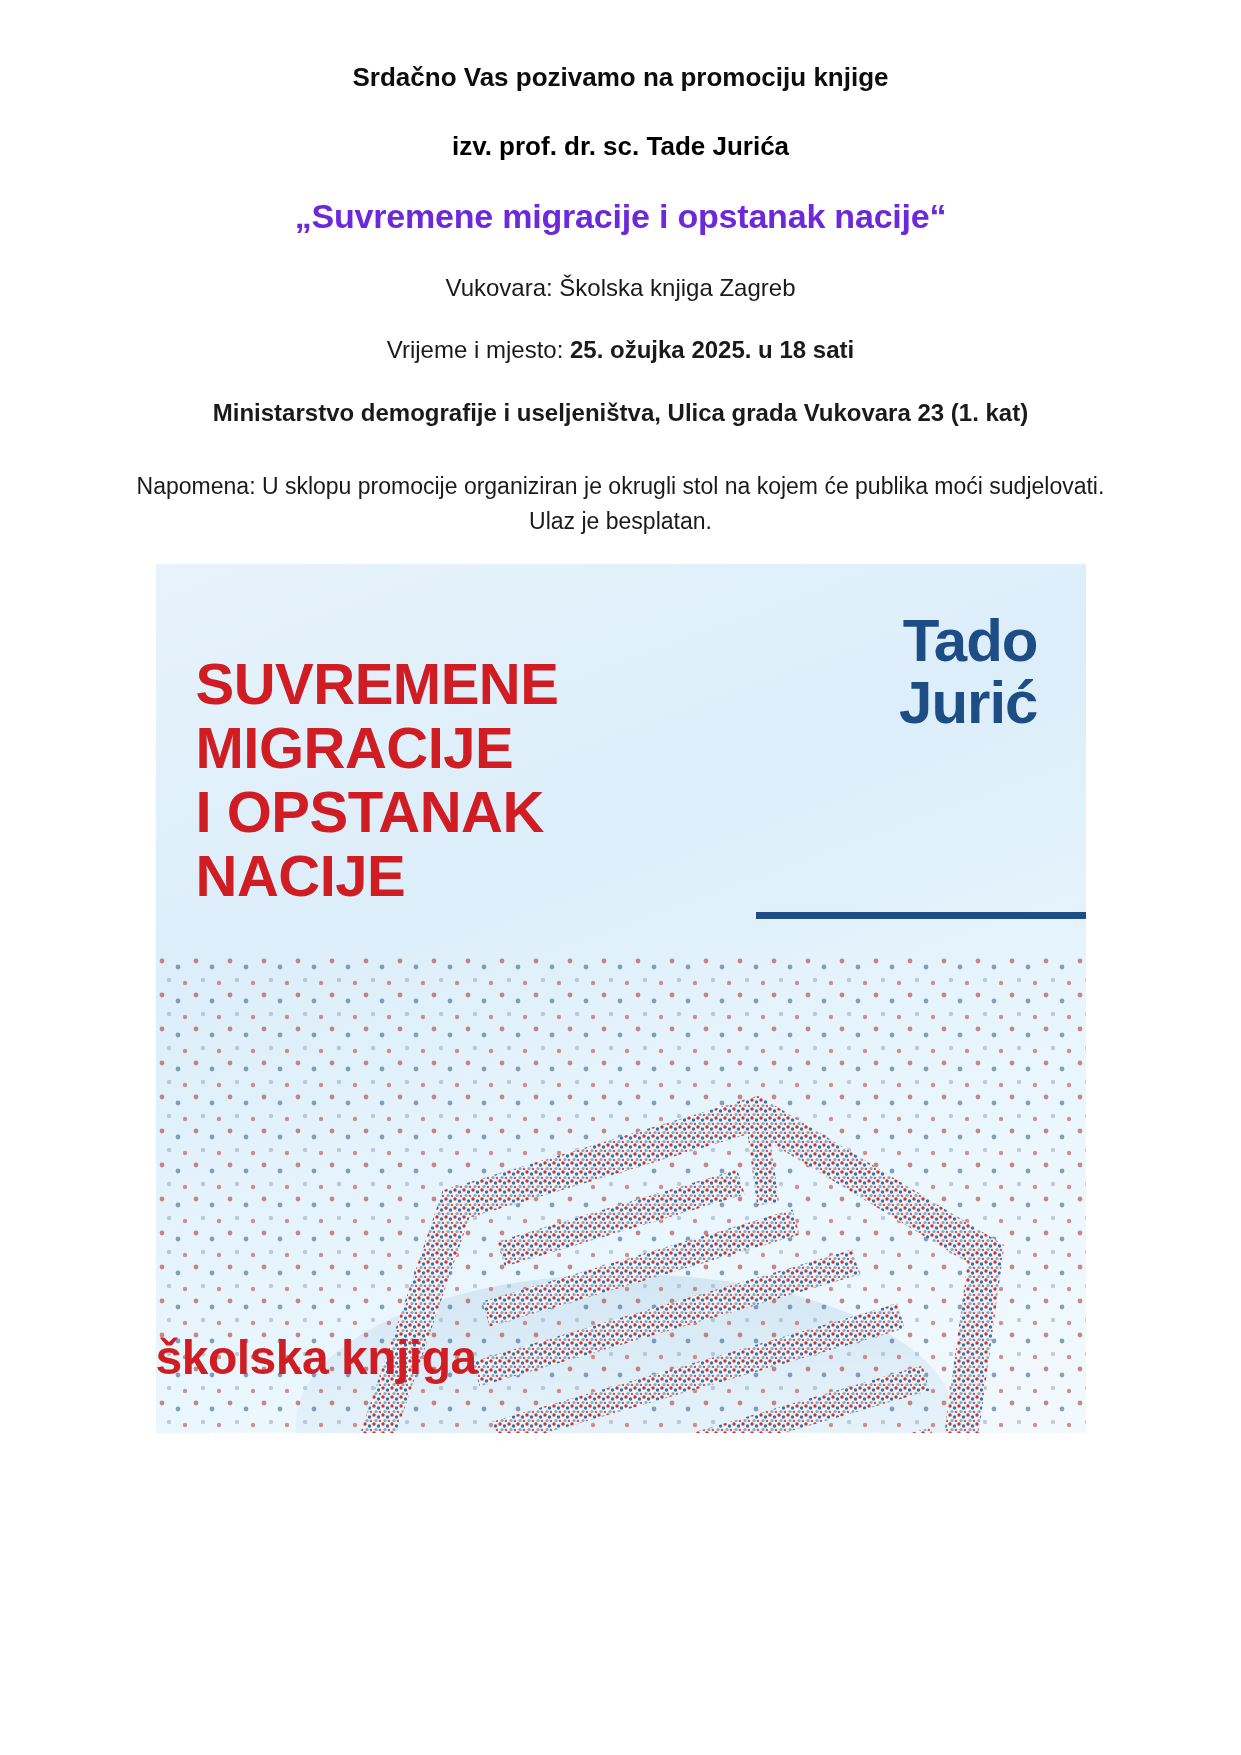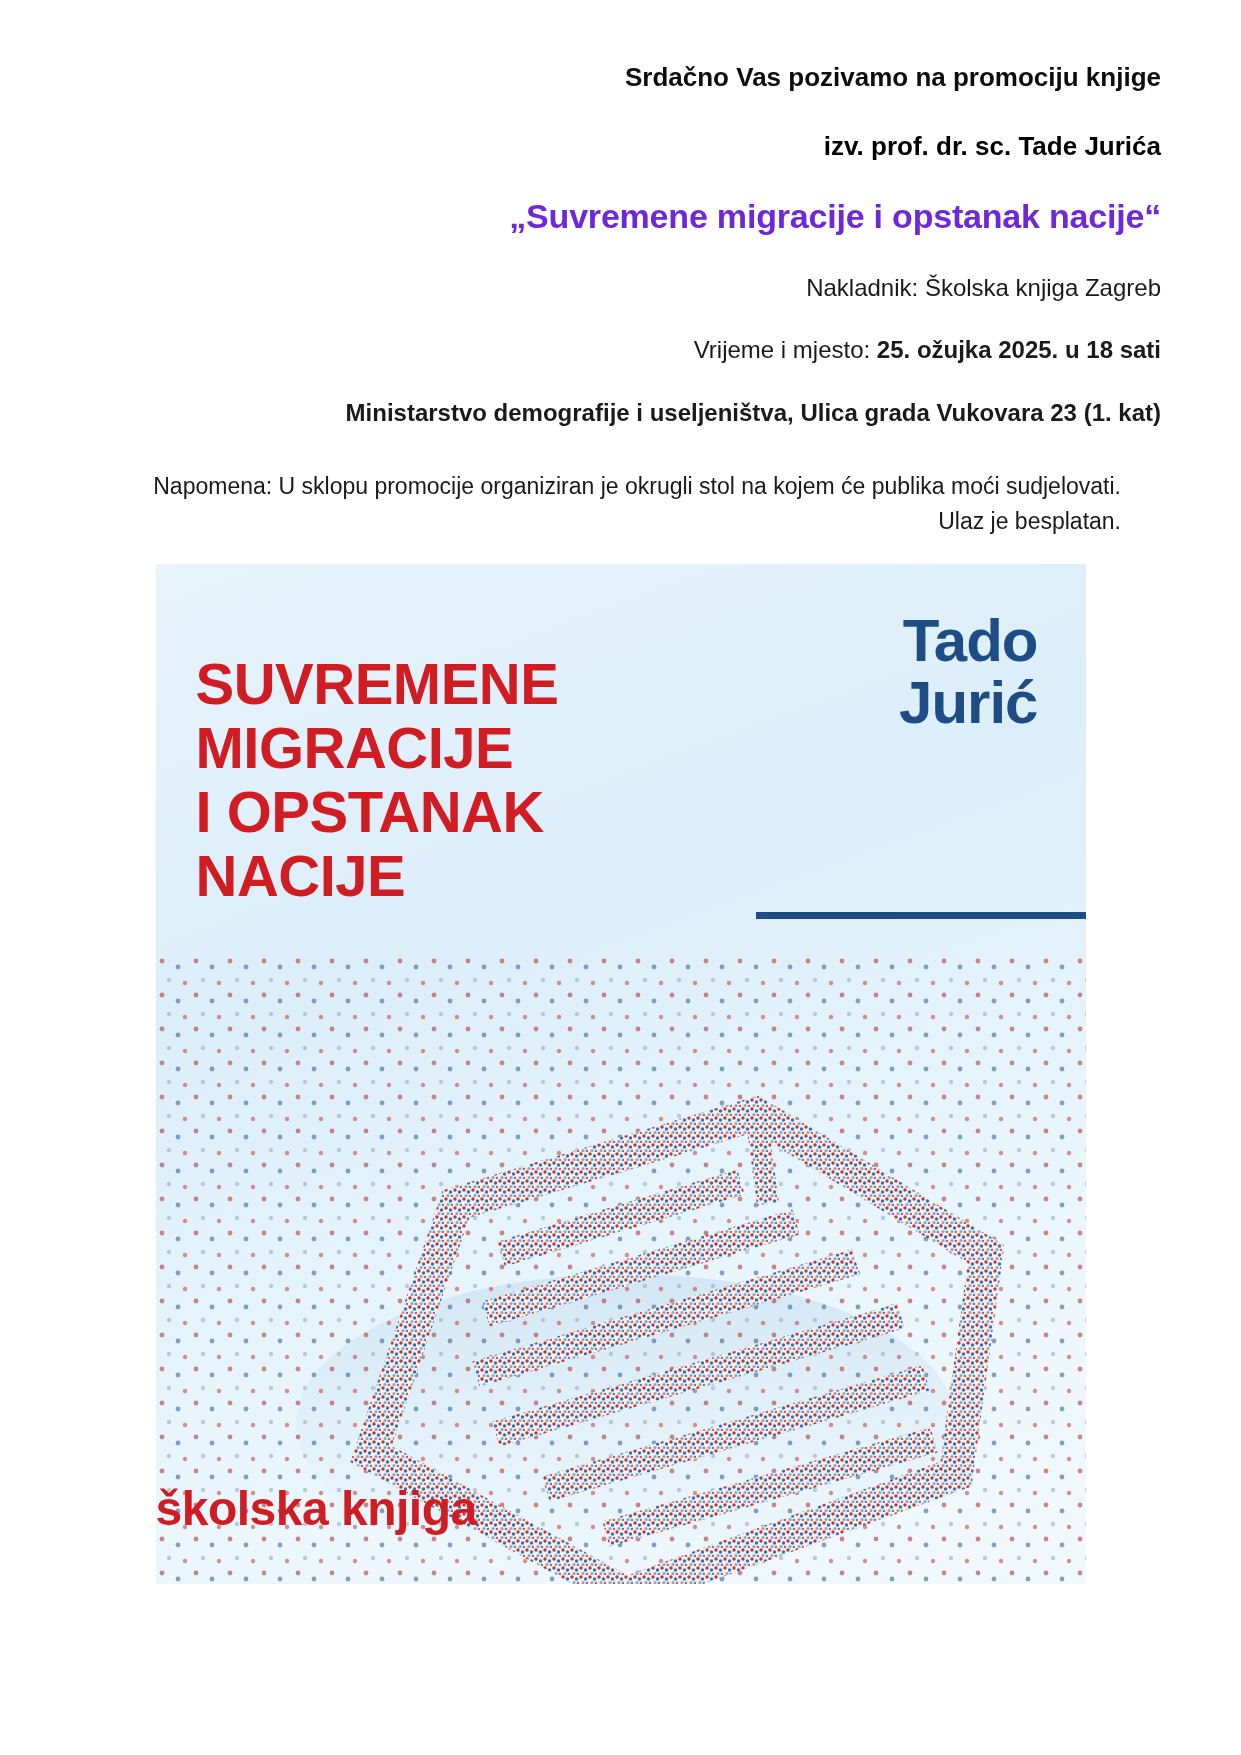--- a/index.html
+++ b/index.html
@@ -21,21 +21,20 @@
     background: #ffffff;
     box-sizing: border-box;
     padding: 60px 80px 20px 80px;
   }
   .invite-block {
     text-align: center;
   }
   .line {
     margin: 0 0 28px 0;
     line-height: 1.35;
-    text-align: right;
   }
   .l-invite {
     font-size: 26px;
     font-weight: bold;
     color: #0d0d0d;
     margin-bottom: 34px;
   }
   .l-author {
     font-size: 26px;
     font-weight: bold;
@@ -79,21 +78,21 @@
 
   
   .cover-wrap {
     display: flex;
     justify-content: center;
     margin-top: 16px;
   }
   .cover {
     position: relative;
     width: 930px;
-    height: 1020px;
+    height: 869px;
     background: linear-gradient(160deg, #e7f3fb 0%, #dceefa 35%, #eaf6fd 70%, #f2f9fd 100%);
     overflow: hidden;
   }
   .cover-author {
     position: absolute;
     right: 48px;
     top: 46px;
     text-align: right;
     color: #1e4d85;
     font-size: 60px;
@@ -158,21 +157,21 @@
 <div class="page">
 
   <div class="invite-block">
 
     <p class="line l-invite">Srdačno Vas pozivamo na promociju knjige</p>
 
     <p class="line l-author">izv. prof. dr. sc. Tade Jurića</p>
 
     <p class="line l-title">„Suvremene migracije i opstanak nacije“</p>
 
-    <p class="line l-publisher">Nakladnik: Školska knjiga Zagreb</p>
+    <p class="line l-publisher">Vukovara: Školska knjiga Zagreb</p>
 
     <p class="line l-when"><span>Vrijeme i mjesto: </span><span class="strong">25. ožujka 2025. u 18 sati</span></p>
 
     <p class="line l-place">Ministarstvo demografije i useljeništva, Ulica grada Vukovara 23 (1. kat)</p>
 
     <p class="line l-note">Napomena: U sklopu promocije organiziran je okrugli stol na kojem će publika moći sudjelovati. Ulaz je besplatan.</p>
   </div>
 
   <div class="cover-wrap">
     <div class="cover">

